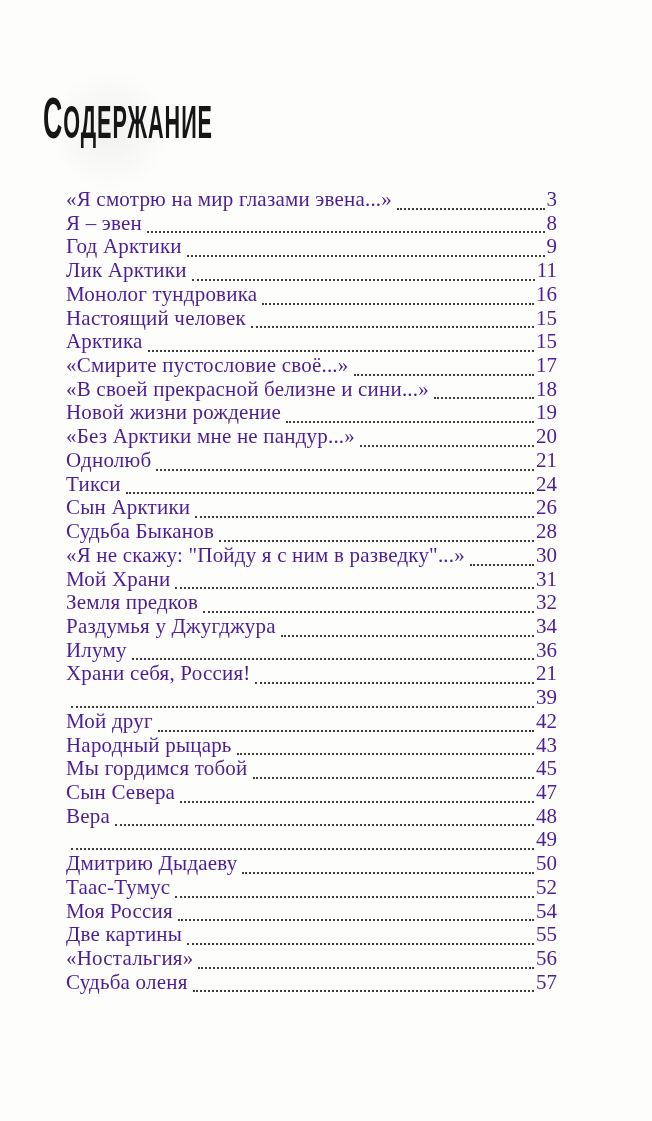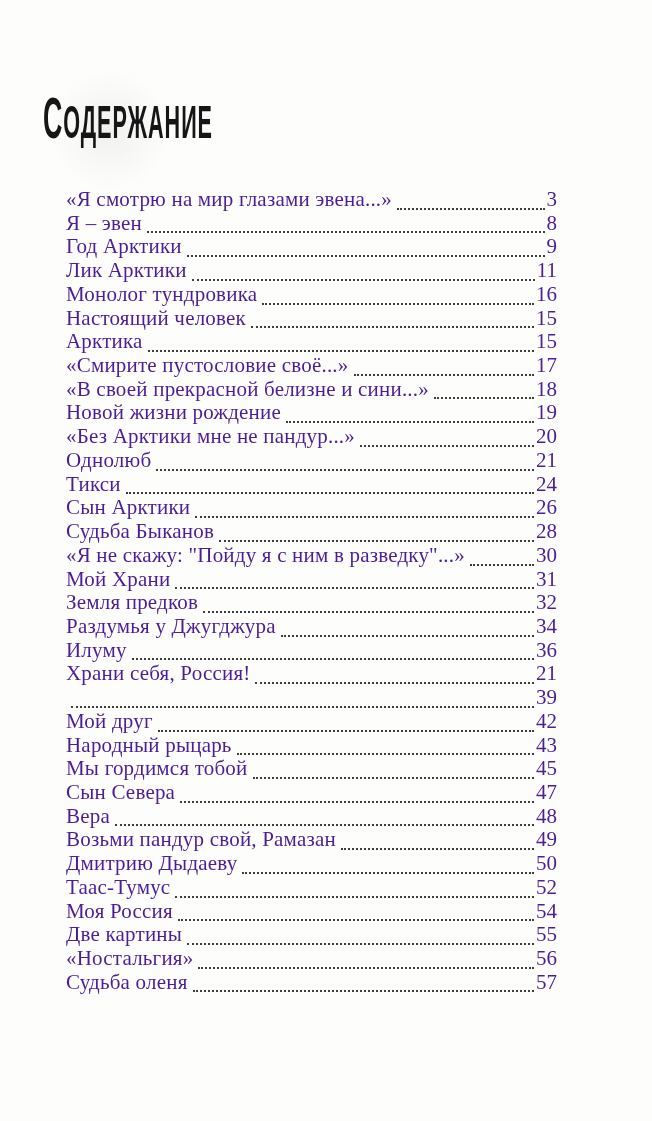--- a/index.html
+++ b/index.html
@@ -238,21 +238,20 @@
     <span class="p">47</span>
   </div>
 
   <div class="toc-row">
     <span class="t">Вера</span>
     <span class="leader"></span>
     <span class="p">48</span>
   </div>
 
   <div class="toc-row">
-    <span class="t">Возьми пандур свой, Рамазан</span>
     <span class="leader"></span>
     <span class="p">49</span>
   </div>
 
   <div class="toc-row">
     <span class="t">Дмитрию Дыдаеву</span>
     <span class="leader"></span>
     <span class="p">50</span>
   </div>
 

